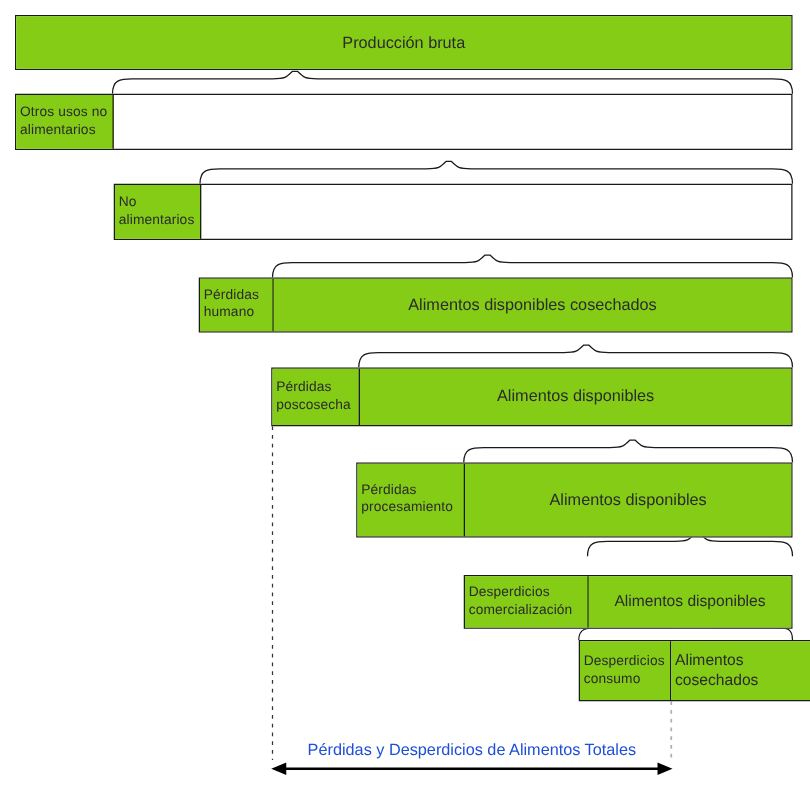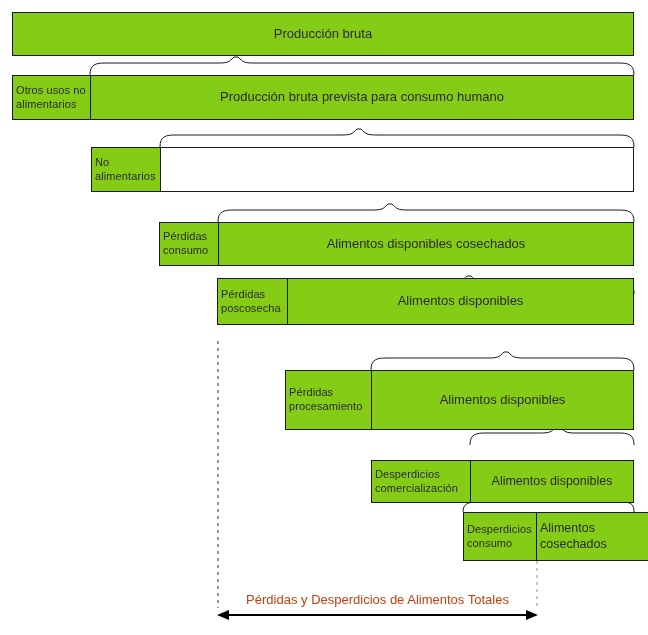--- a/index.html
+++ b/index.html
@@ -54,21 +54,21 @@
   }
   .cell.main.compact {
     font-size: 12.5px;
   }
   .cell.small.two-line {
     letter-spacing: 0.1px;
   }
   .total-label {
     position: absolute;
     font-size: 13px;
-    color: #c2410c;
+    color: #1d4ed8;
     white-space: nowrap;
     text-align: center;
   }
 </style>
 </head>
 <body>
 
 <div id="diagram-root">
 
   <svg class="svg-layer" viewBox="0 0 648 635" xmlns="http://www.w3.org/2000/svg">
@@ -98,33 +98,32 @@
       <polygon points="538,615 526,610 526,620" stroke="none"></polygon>
     </g>
   </svg>
 
   <div class="row" style="left:12px; top:12px; width:622px; height:44px;">
     <div class="cell main">Producción bruta</div>
   </div>
 
   <div class="row" style="left:12px; top:75px; width:622px; height:45px;">
     <div class="cell small two-line" style="width:78px;">Otros usos no alimentarios</div>
-    <div class="cell main">Producción bruta prevista para consumo humano</div>
   </div>
 
   <div class="row" style="left:91px; top:147px; width:543px; height:45px;">
     <div class="cell small two-line" style="width:69px;">No alimentarios</div>
   </div>
 
   <div class="row" style="left:159px; top:222px; width:475px; height:44px;">
-    <div class="cell small two-line" style="width:59px;">Pérdidas consumo</div>
+    <div class="cell small two-line" style="width:59px;">Pérdidas humano</div>
     <div class="cell main">Alimentos disponibles cosechados</div>
   </div>
 
-  <div class="row" style="left:217px; top:278px; width:417px; height:47px;">
+  <div class="row" style="left:217px; top:294px; width:417px; height:47px;">
     <div class="cell small two-line" style="width:70px;">Pérdidas poscosecha</div>
     <div class="cell main">Alimentos disponibles</div>
   </div>
 
   <div class="row" style="left:285px; top:370px; width:349px; height:60px;">
     <div class="cell small two-line" style="width:86px;">Pérdidas procesamiento</div>
     <div class="cell main">Alimentos disponibles</div>
   </div>
 
   <div class="row" style="left:371px; top:445px; width:263px; height:43px;margin-top:15px;">

